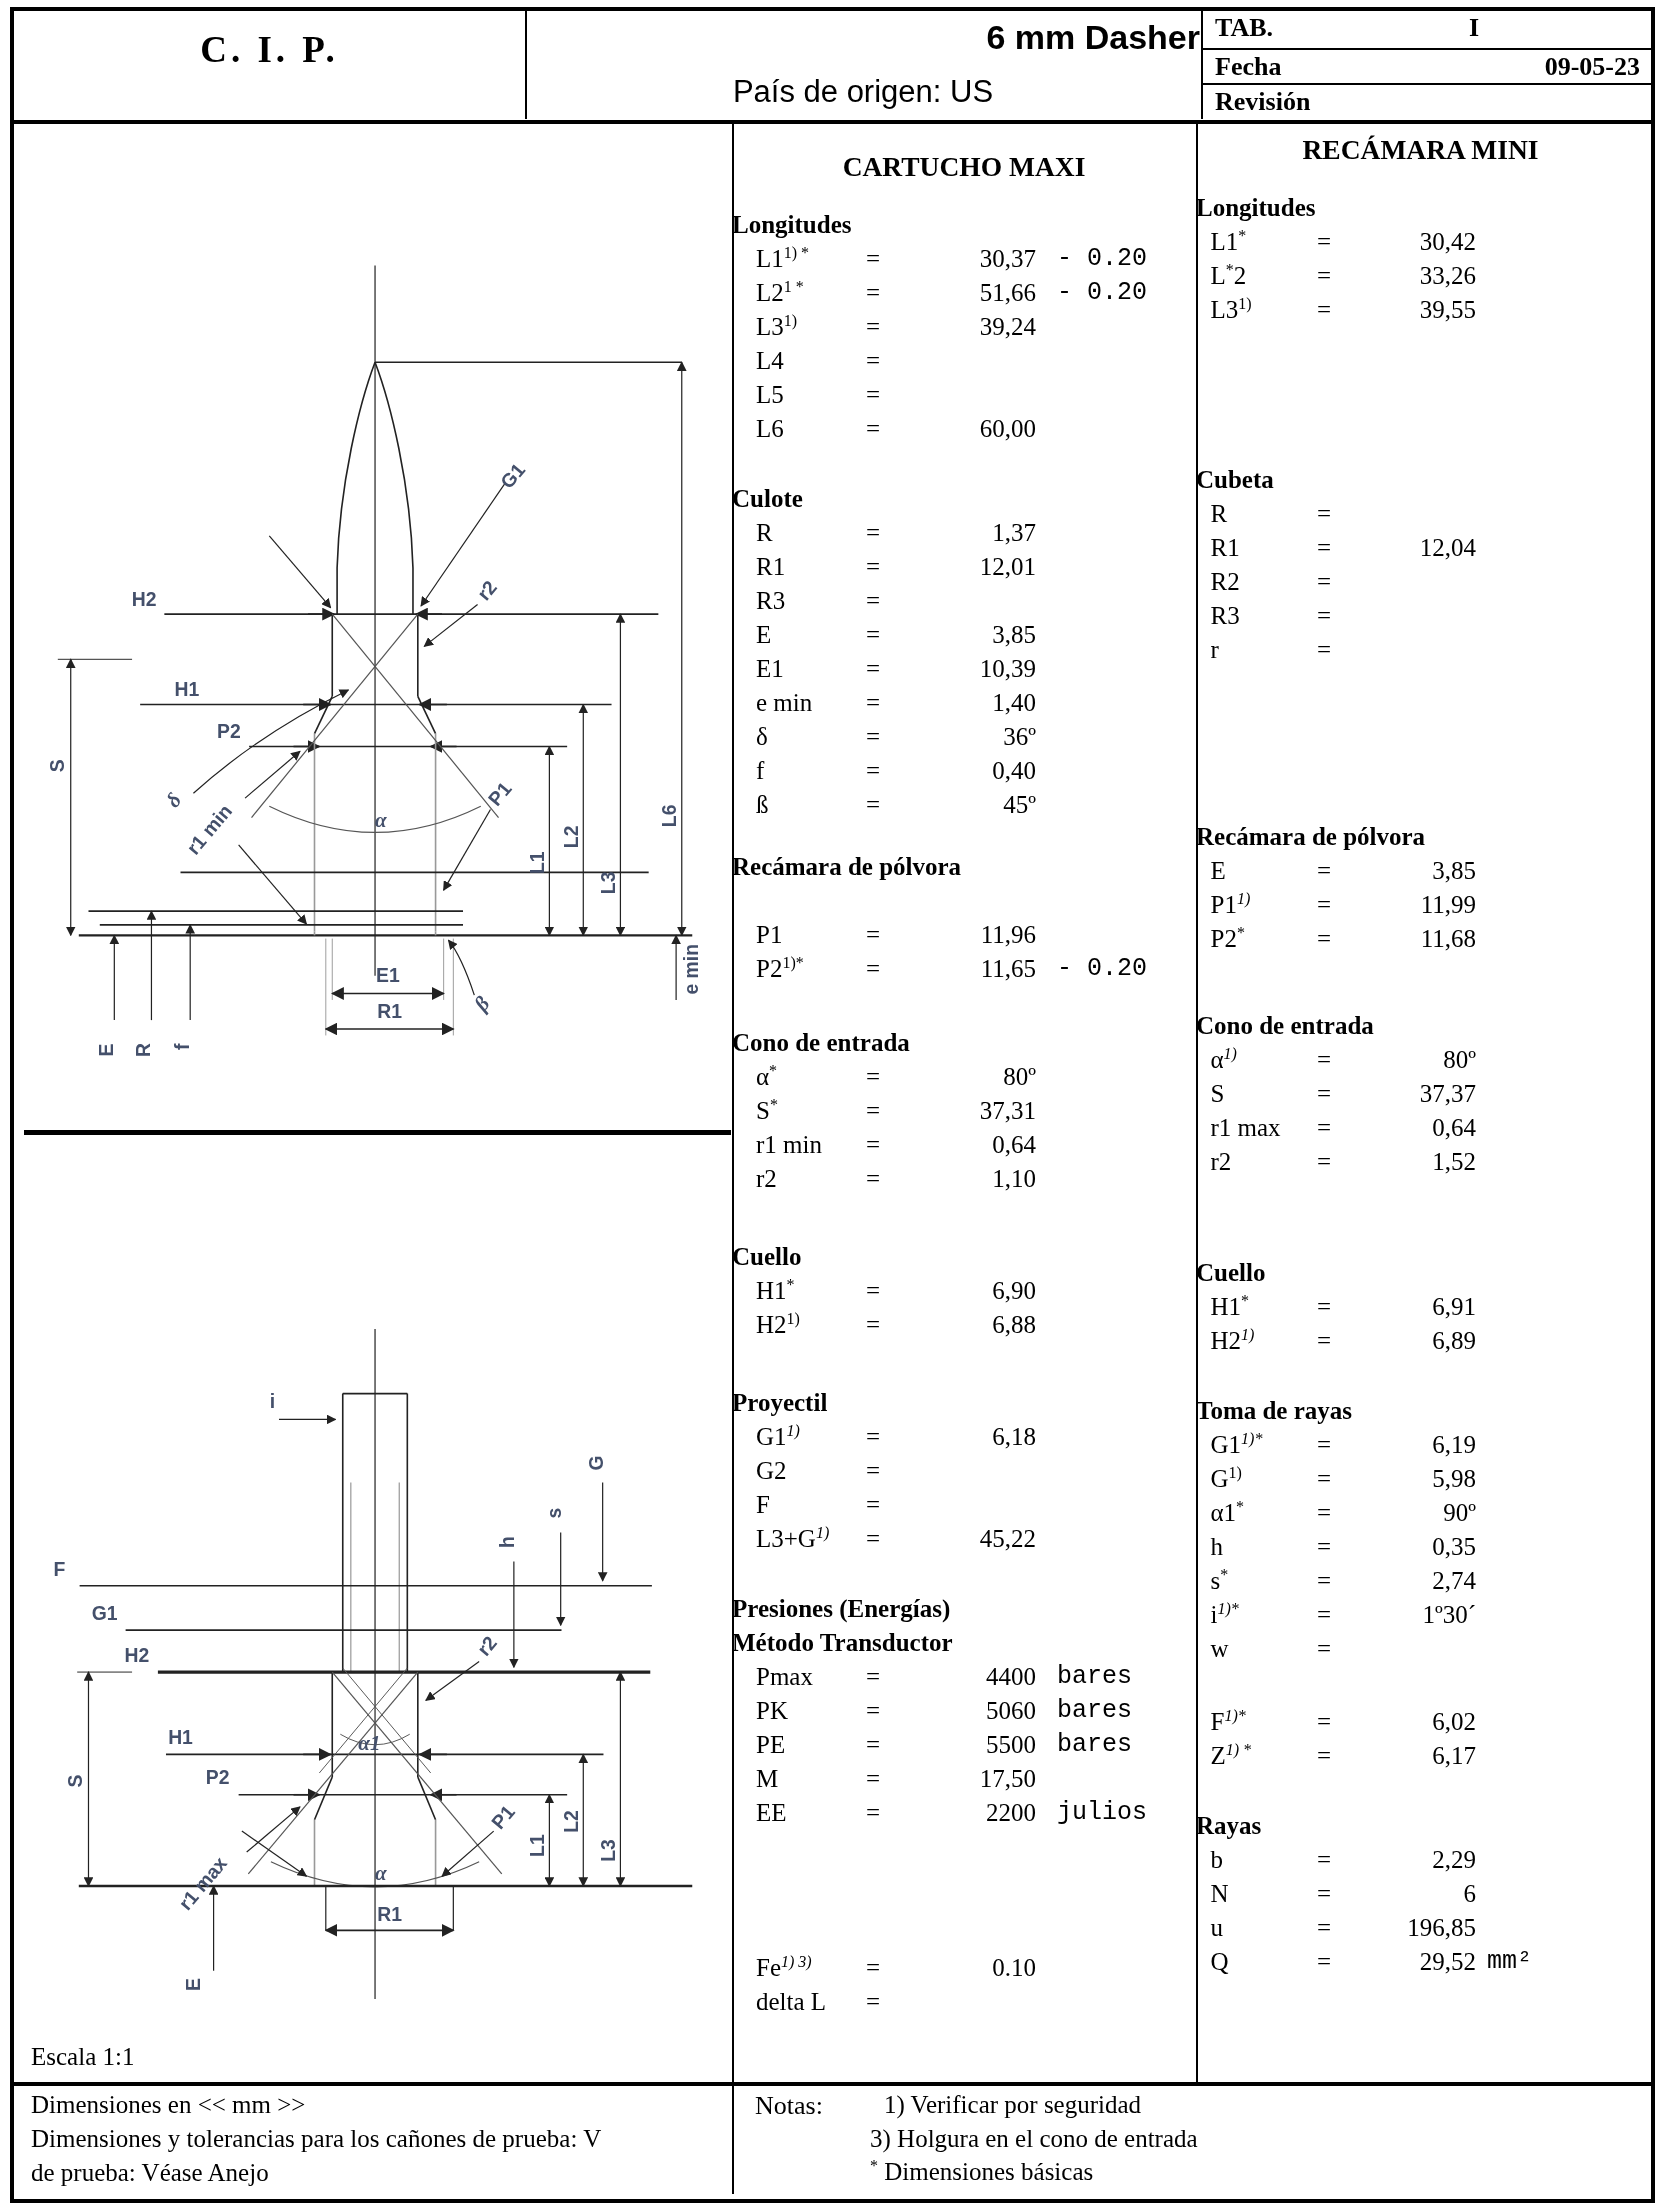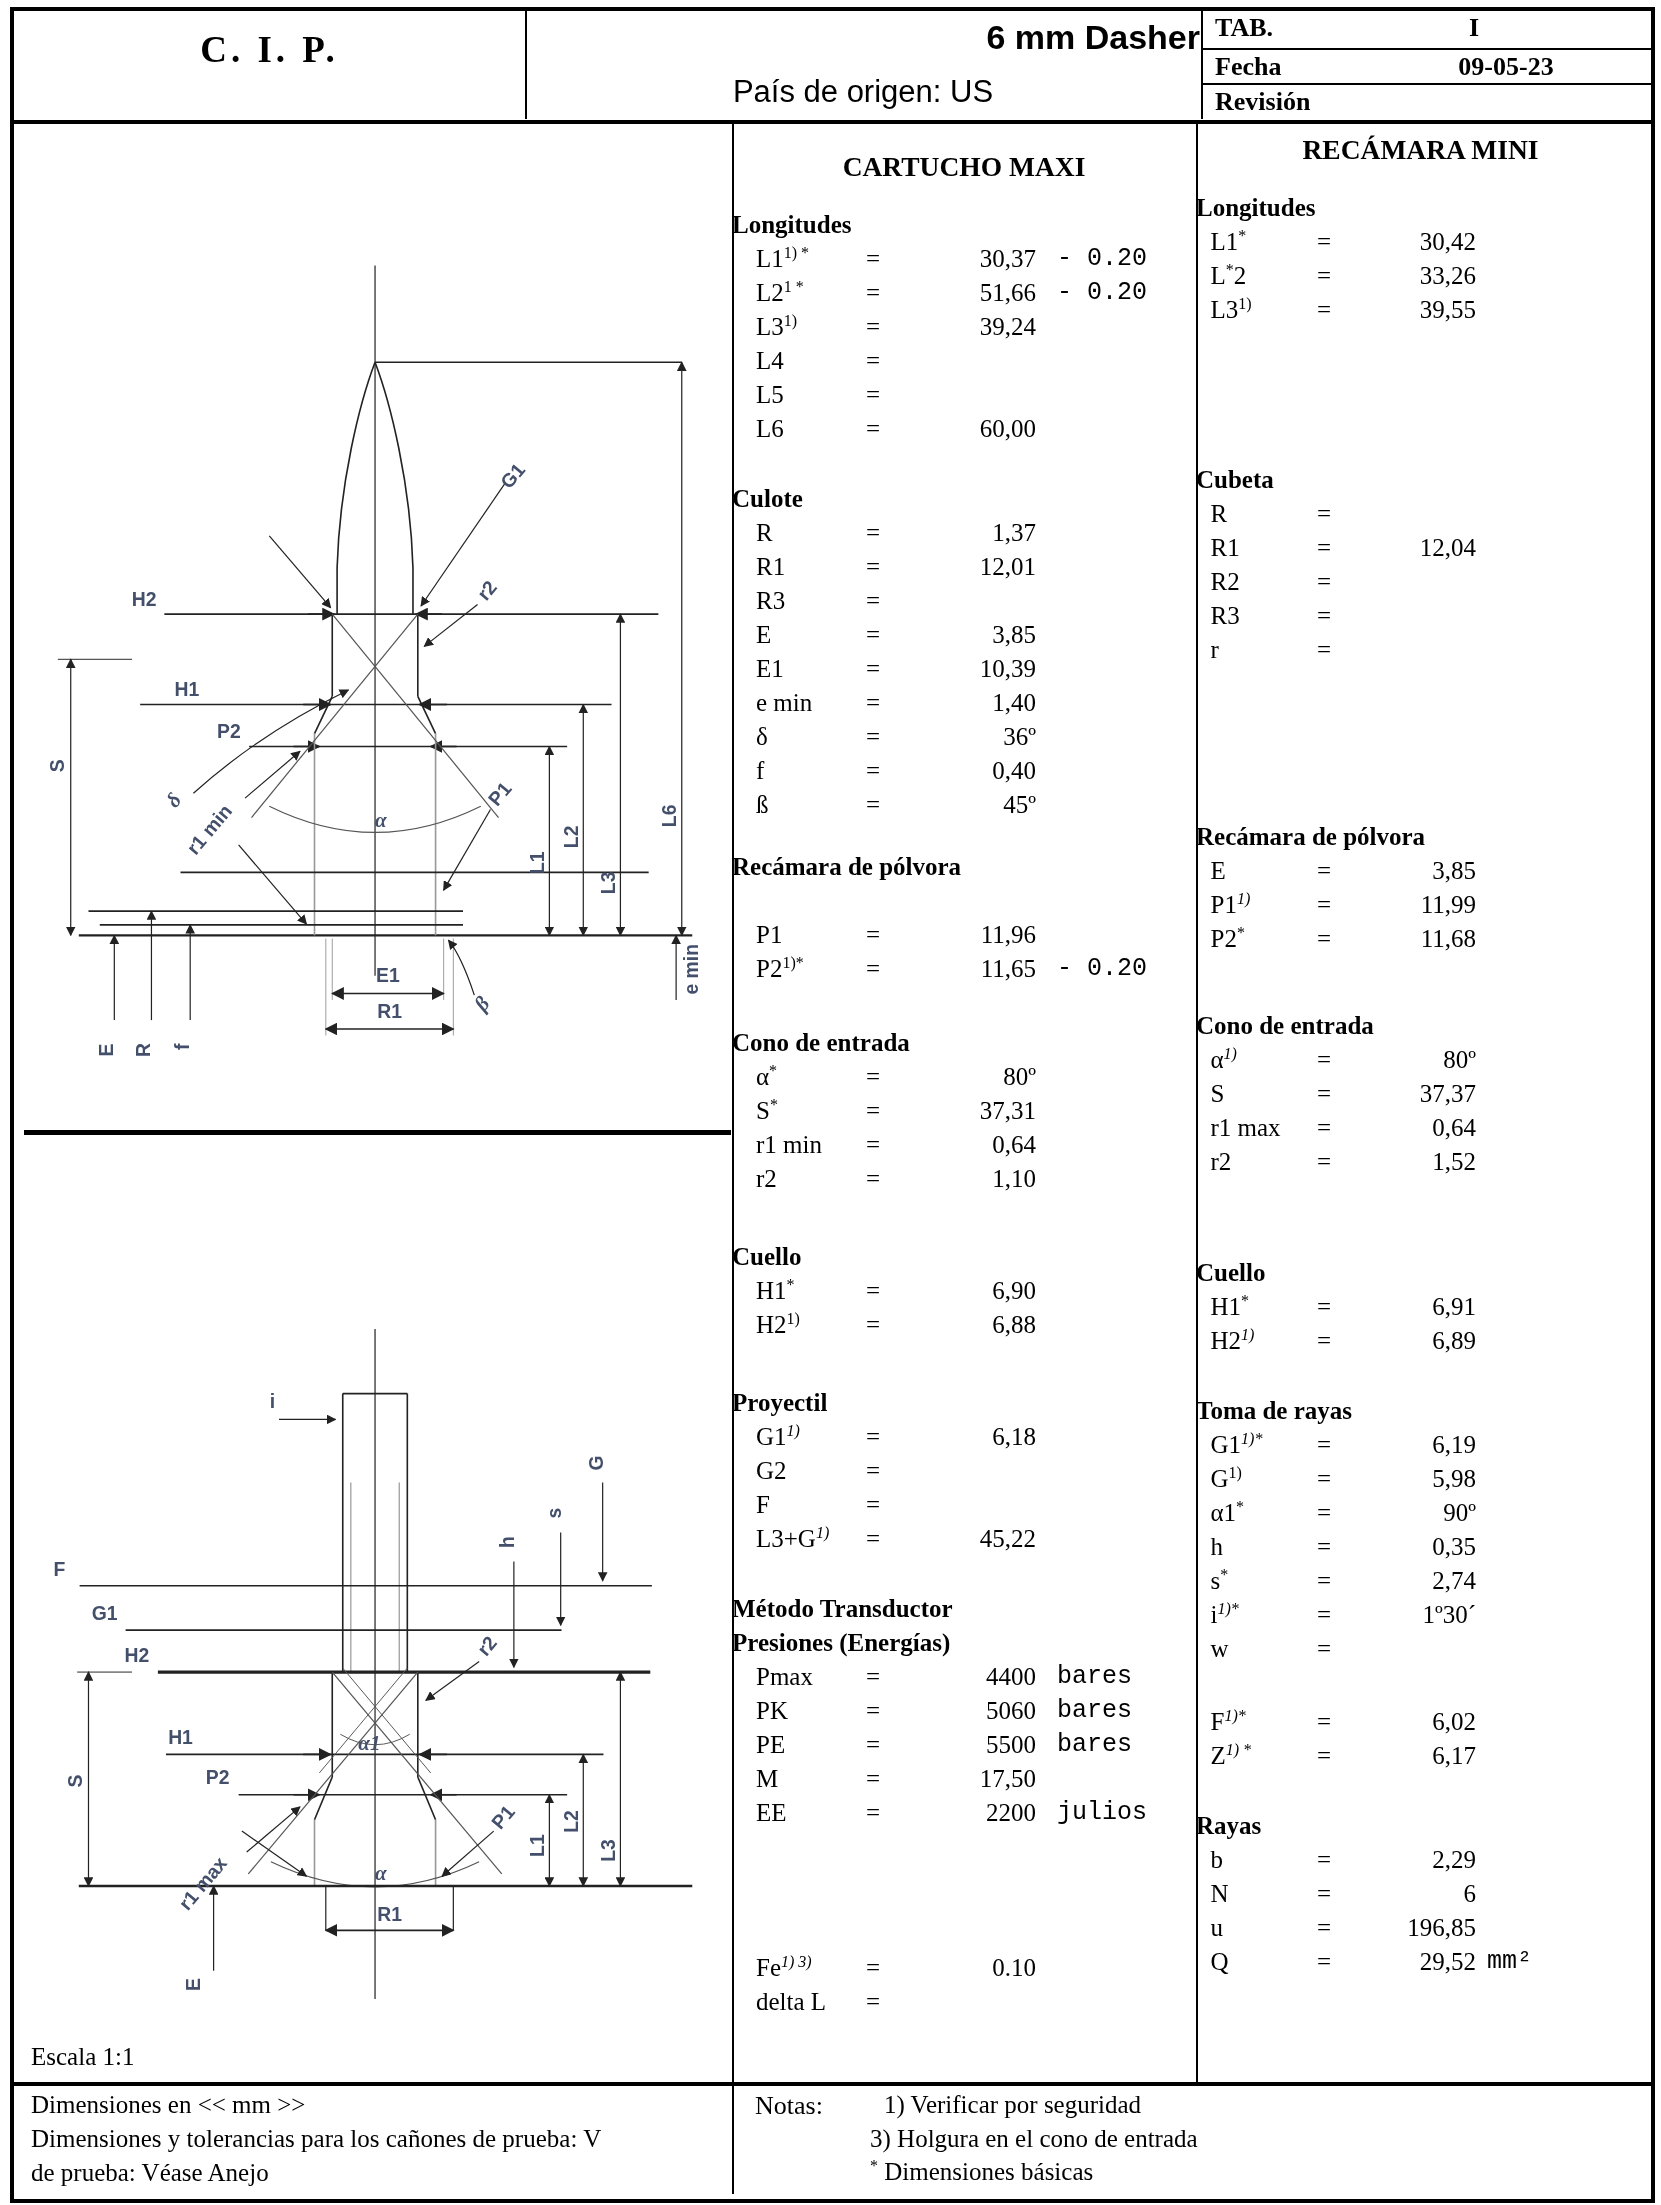--- a/index.html
+++ b/index.html
@@ -69,21 +69,21 @@
 
   <div class="abs cip">C. I. P.</div>
   <div class="abs dasher">6 mm Dasher</div>
   <div class="abs pais">País de origen: US</div>
   <div class="abs vline" style="left:525px;top:11.3px;width:2.4px;height:108px;"></div>
   <div class="abs vline" style="left:1201px;top:11.3px;width:2.4px;height:108px;"></div>
   <div class="abs hdr-cell" style="left:1215px;top:13px;">TAB.</div>
   <div class="abs hdr-val" style="left:1373px;top:13px;width:202px;text-align:center;font-weight:bold;">I</div>
   <div class="abs hline" style="left:1201px;top:48px;width:451px;height:2.4px;"></div>
   <div class="abs hdr-cell" style="left:1215px;top:52px;">Fecha</div>
-  <div class="abs hdr-cell" style="left:1421px;top:52px;width:170px;text-align:center;">09-05-23</div>
+  <div class="abs hdr-cell" style="left:1470px;top:52px;width:170px;text-align:right;">09-05-23</div>
   <div class="abs hline" style="left:1201px;top:83px;width:451px;height:2.4px;"></div>
   <div class="abs hdr-cell" style="left:1215px;top:87px;">Revisión</div>
   <div class="abs hline" style="left:9.7px;top:120px;width:1642px;height:4px;"></div>
 
   <div class="abs vline" style="left:732px;top:120px;width:2.4px;height:1962px;"></div>
   <div class="abs vline" style="left:1196px;top:120px;width:2.4px;height:1962px;"></div>
   <div class="abs hline" style="left:24px;top:1130px;width:707px;height:4.8px;"></div>
 
   <svg class="abs" style="left:11.3px;top:120px;" width="720" height="1010" viewBox="0 0 892 1251">
     <defs>
@@ -400,22 +400,22 @@
           <span class="eq">=</span>
           <span class="val"></span>
         </div>
         <div class="row">
           <span class="lbl"><span>L3+G</span><sup class="it">1)</sup></span>
           <span class="eq">=</span>
           <span class="val">45,22</span>
         </div>
       </div>
       <div class="s6">
+        <div class="sec-heading">Presiones (Energías)</div>
         <div class="sec-heading">Método Transductor</div>
-        <div class="sec-heading">Presiones (Energías)</div>
         <div class="row">
           <span class="lbl"><span>Pmax</span></span>
           <span class="eq">=</span>
           <span class="val">4400</span>
           <span class="tol">bares</span>
         </div>
         <div class="row">
           <span class="lbl"><span>PK</span></span>
           <span class="eq">=</span>
           <span class="val">5060</span>

